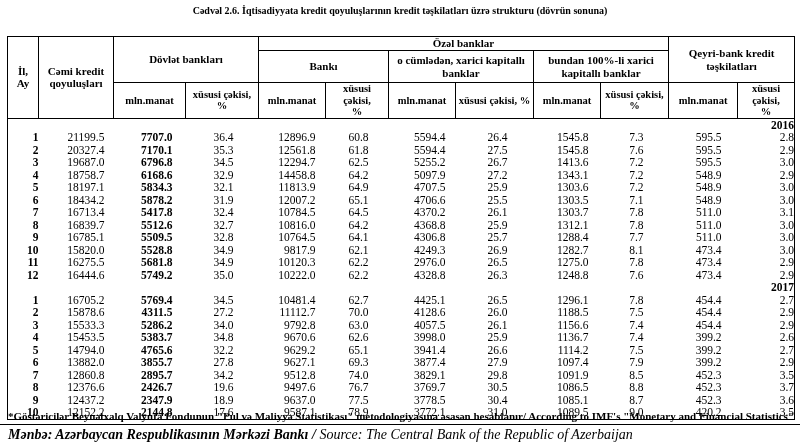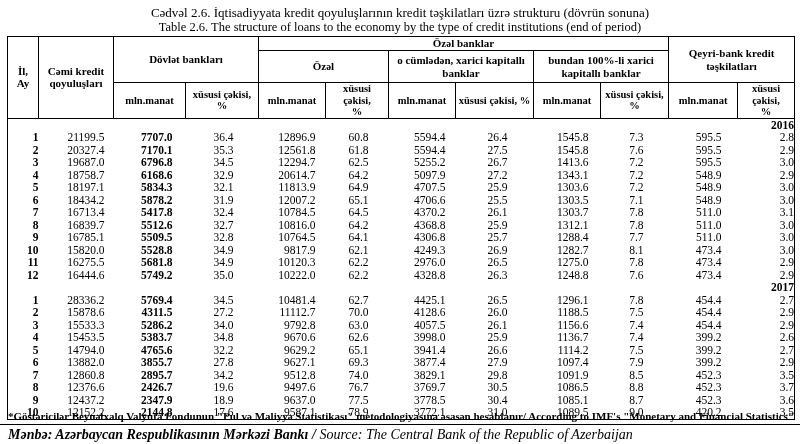--- a/index.html
+++ b/index.html
@@ -2,21 +2,21 @@
 <html><head>
 <meta charset="utf-8">
 <style>
   html,body{margin:0;padding:0;}
   body{
     width:800px;height:444px;background:#ffffff;color:#000;
     font-family:"Liberation Serif","DejaVu Serif",serif;
     position:relative;overflow:hidden;
   }
   .titles{text-align:center;margin-top:5px;line-height:1.18;}
-  .title-az{font-size:13px;font-weight:normal;}
+  .title-az{font-size:10px;font-weight:bold;}
   .title-en{font-size:12.5px;}
   table.main{
     position:absolute;left:7px;top:36px;width:787px;
     border-collapse:collapse;table-layout:fixed;
     border:1.5px solid #000;
   }
   table.main th{
     border:1px solid #000;font-weight:bold;text-align:center;vertical-align:middle;
     padding:0 2px;font-size:11px;line-height:1.1;overflow:hidden;
   }
@@ -52,21 +52,20 @@
     position:absolute;left:8px;top:427px;width:784px;
     font-size:14px;font-style:italic;white-space:nowrap;
   }
   .source .src-az{font-weight:bold;}
 </style>
 </head>
 <body>
 
 <div class="titles">
   <div class="title-az">Cədvəl  2.6.  İqtisadiyyata kredit qoyuluşlarının kredit təşkilatları üzrə strukturu (dövrün sonuna)</div>
-  <div class="title-en">Table  2.6. The structure of loans to the economy by the type of credit institutions (end of period)</div>
 </div>
 
 <table class="main">
   <colgroup>
     <col style="width:31px">
       <col style="width:75px">
     <col style="width:72px">
       <col style="width:73px">
     <col style="width:67px">
       <col style="width:63px">
@@ -82,21 +81,21 @@
       <th rowspan="3" class="wrap2">İl,
 Ay</th>
       <th rowspan="3" class="wrap2">Cəmi kredit
 qoyuluşları</th>
       <th rowspan="2" colspan="2">Dövlət bankları</th>
       <th colspan="6">Özəl banklar</th>
       <th rowspan="2" colspan="2" class="wrap2">Qeyri-bank kredit
 təşkilatları</th>
     </tr>
     <tr class="hrow-b" style="height:32px">
-      <th colspan="2">Özəl</th>
+      <th colspan="2">Bankı</th>
       <th colspan="2" class="wrap2">o cümlədən, xarici kapitallı
 banklar</th>
       <th colspan="2" class="wrap2">bundan 100%-li xarici
 kapitallı banklar</th>
     </tr>
     <tr class="hrow-c" style="height:25px">
       <th>mln.manat</th>
       <th class="wrap2">xüsusi çəkisi,
 %</th>
       <th>mln.manat</th>
@@ -156,21 +155,21 @@
         <td class="value-cell">1413.6</td>
         <td class="value-cell">7.2</td>
         <td class="value-cell">595.5</td>
         <td class="value-cell">3.0</td>
       </tr>
       <tr class="month-row">
         <td class="month-cell">4</td>
         <td class="value-cell">18758.7</td>
         <td class="value-cell">6168.6</td>
         <td class="value-cell">32.9</td>
-        <td class="value-cell">20614.7</td>
+        <td class="value-cell">14458.8</td>
         <td class="value-cell">64.2</td>
         <td class="value-cell">5097.9</td>
         <td class="value-cell">27.2</td>
         <td class="value-cell">1343.1</td>
         <td class="value-cell">7.2</td>
         <td class="value-cell">548.9</td>
         <td class="value-cell">2.9</td>
       </tr>
       <tr class="month-row">
         <td class="month-cell">5</td>
@@ -282,21 +281,21 @@
         <td class="value-cell">1248.8</td>
         <td class="value-cell">7.6</td>
         <td class="value-cell">473.4</td>
         <td class="value-cell">2.9</td>
       </tr>
       <tr class="year-row">
         <td class="year-cell" colspan="12">2017</td>
       </tr>
       <tr class="month-row">
         <td class="month-cell">1</td>
-        <td class="value-cell">28336.2</td>
+        <td class="value-cell">16705.2</td>
         <td class="value-cell">5769.4</td>
         <td class="value-cell">34.5</td>
         <td class="value-cell">10481.4</td>
         <td class="value-cell">62.7</td>
         <td class="value-cell">4425.1</td>
         <td class="value-cell">26.5</td>
         <td class="value-cell">1296.1</td>
         <td class="value-cell">7.8</td>
         <td class="value-cell">454.4</td>
         <td class="value-cell">2.7</td>

